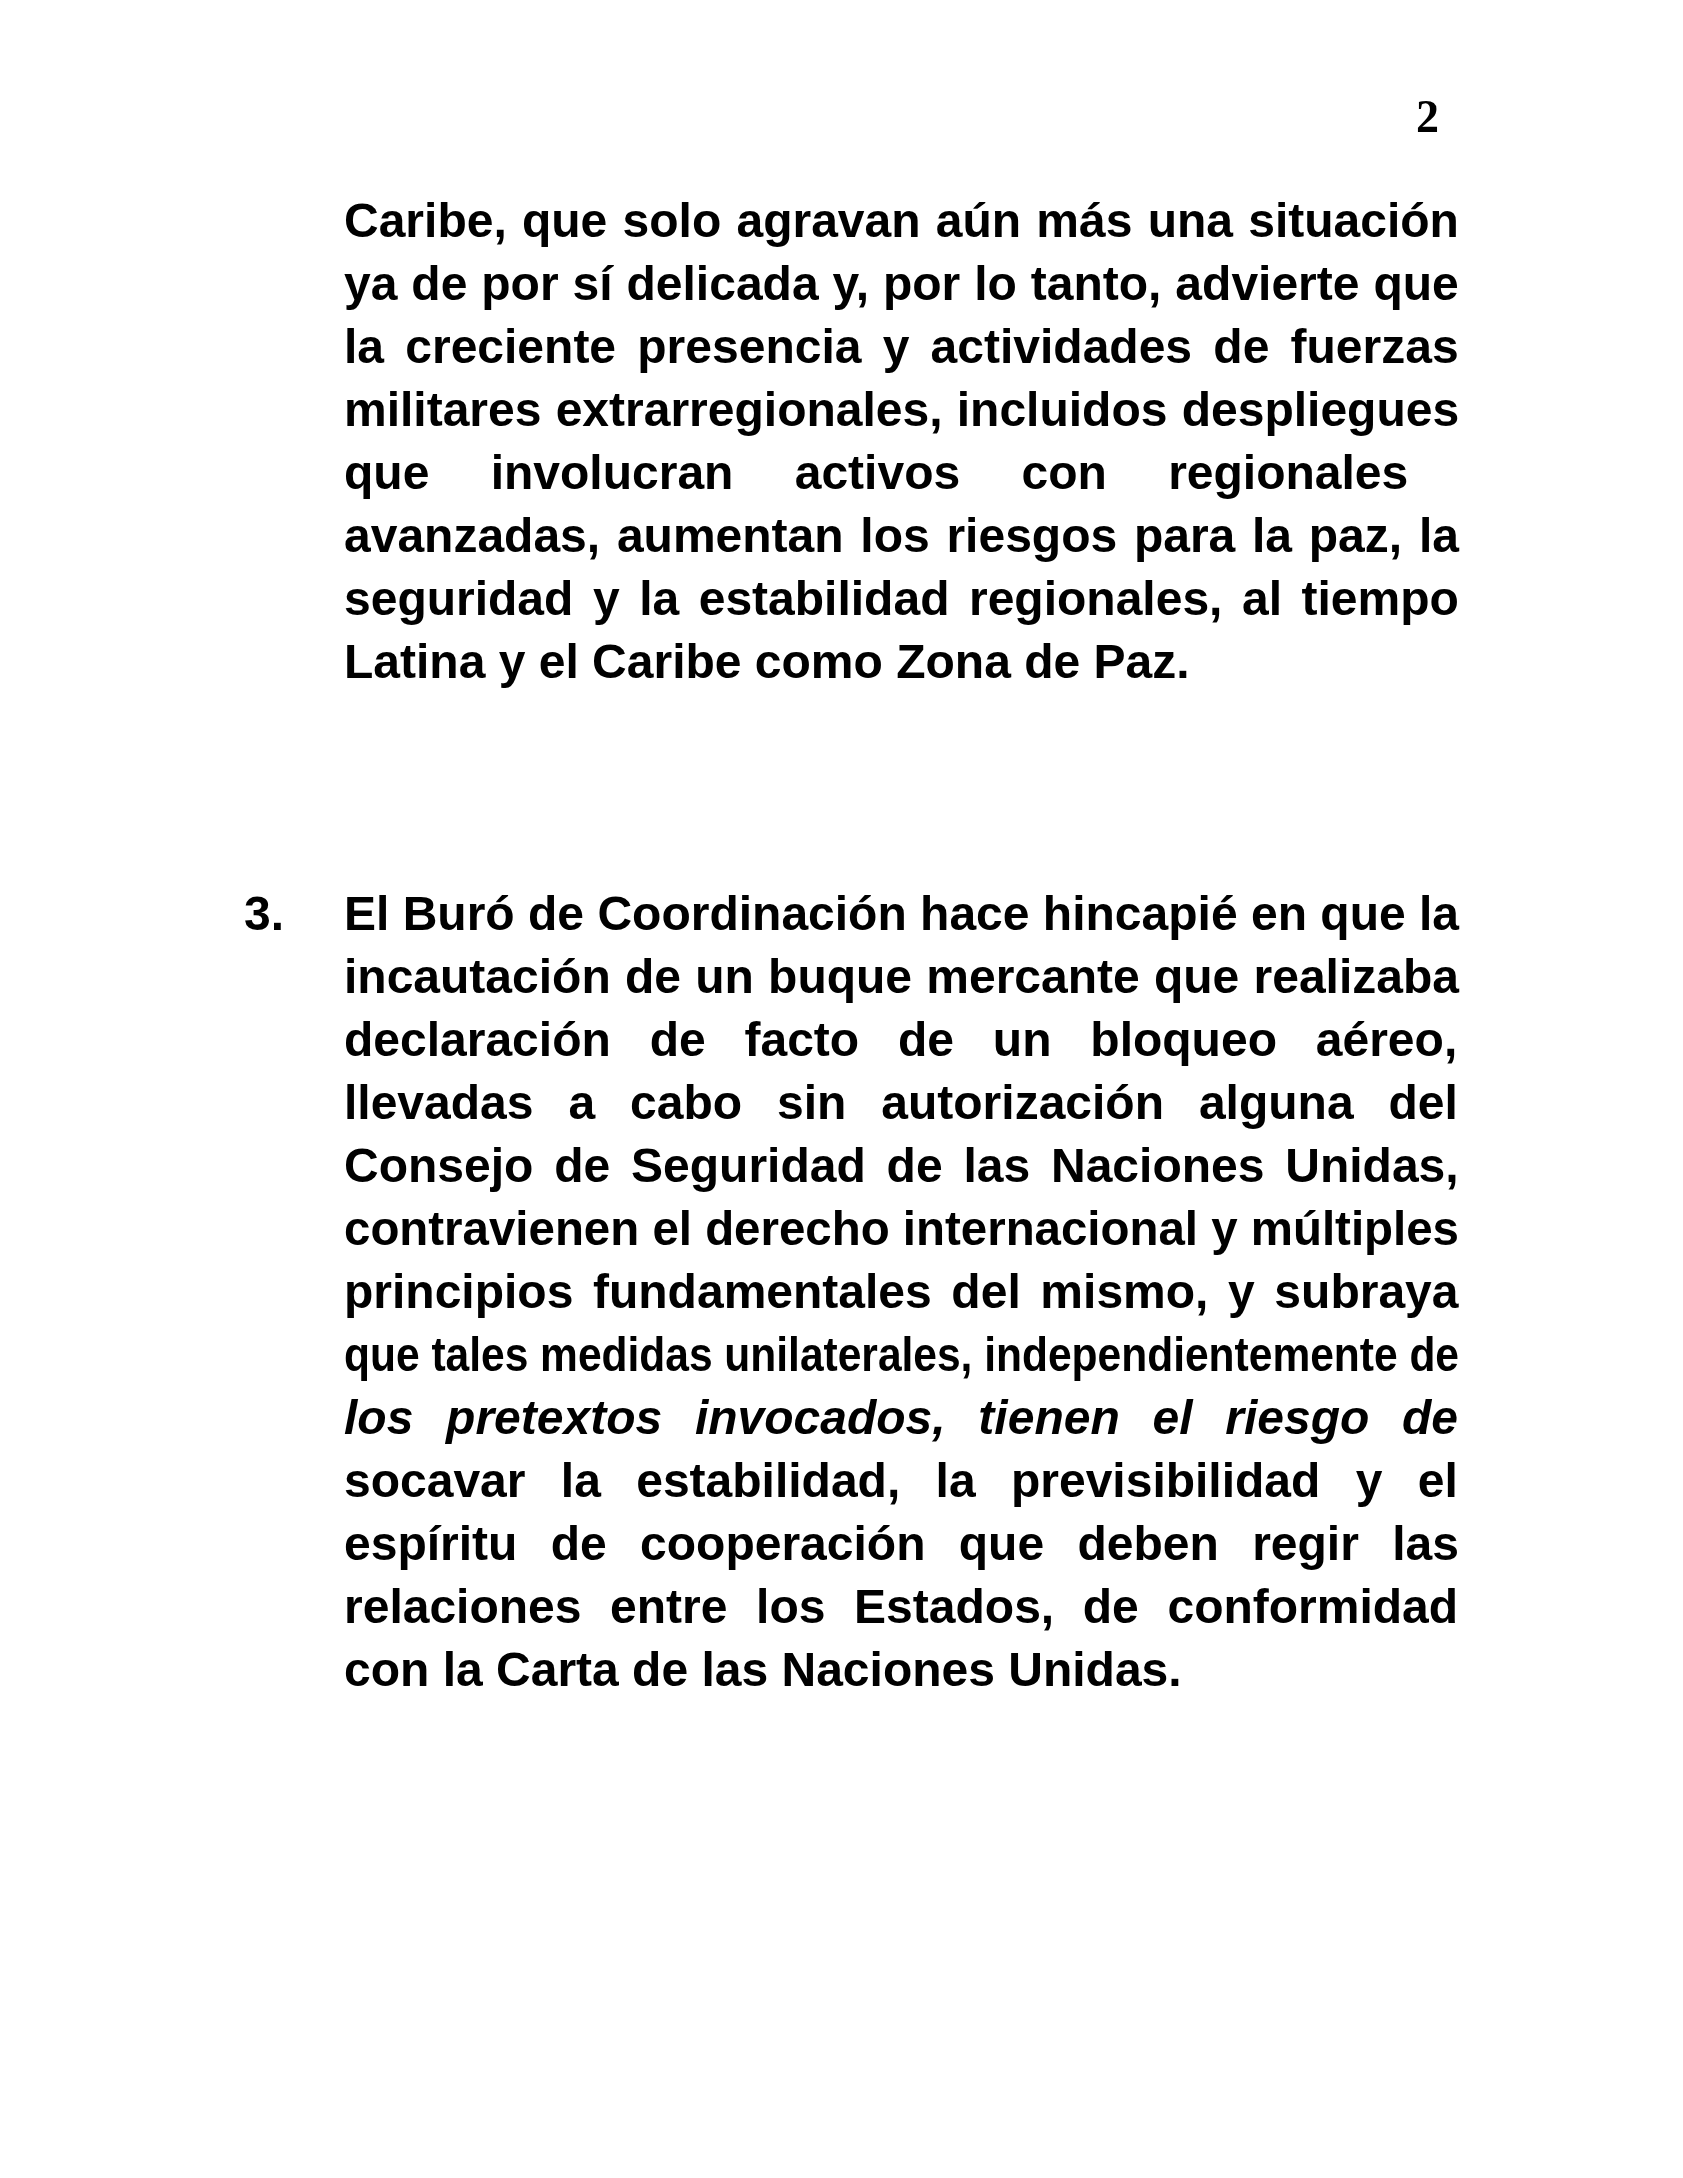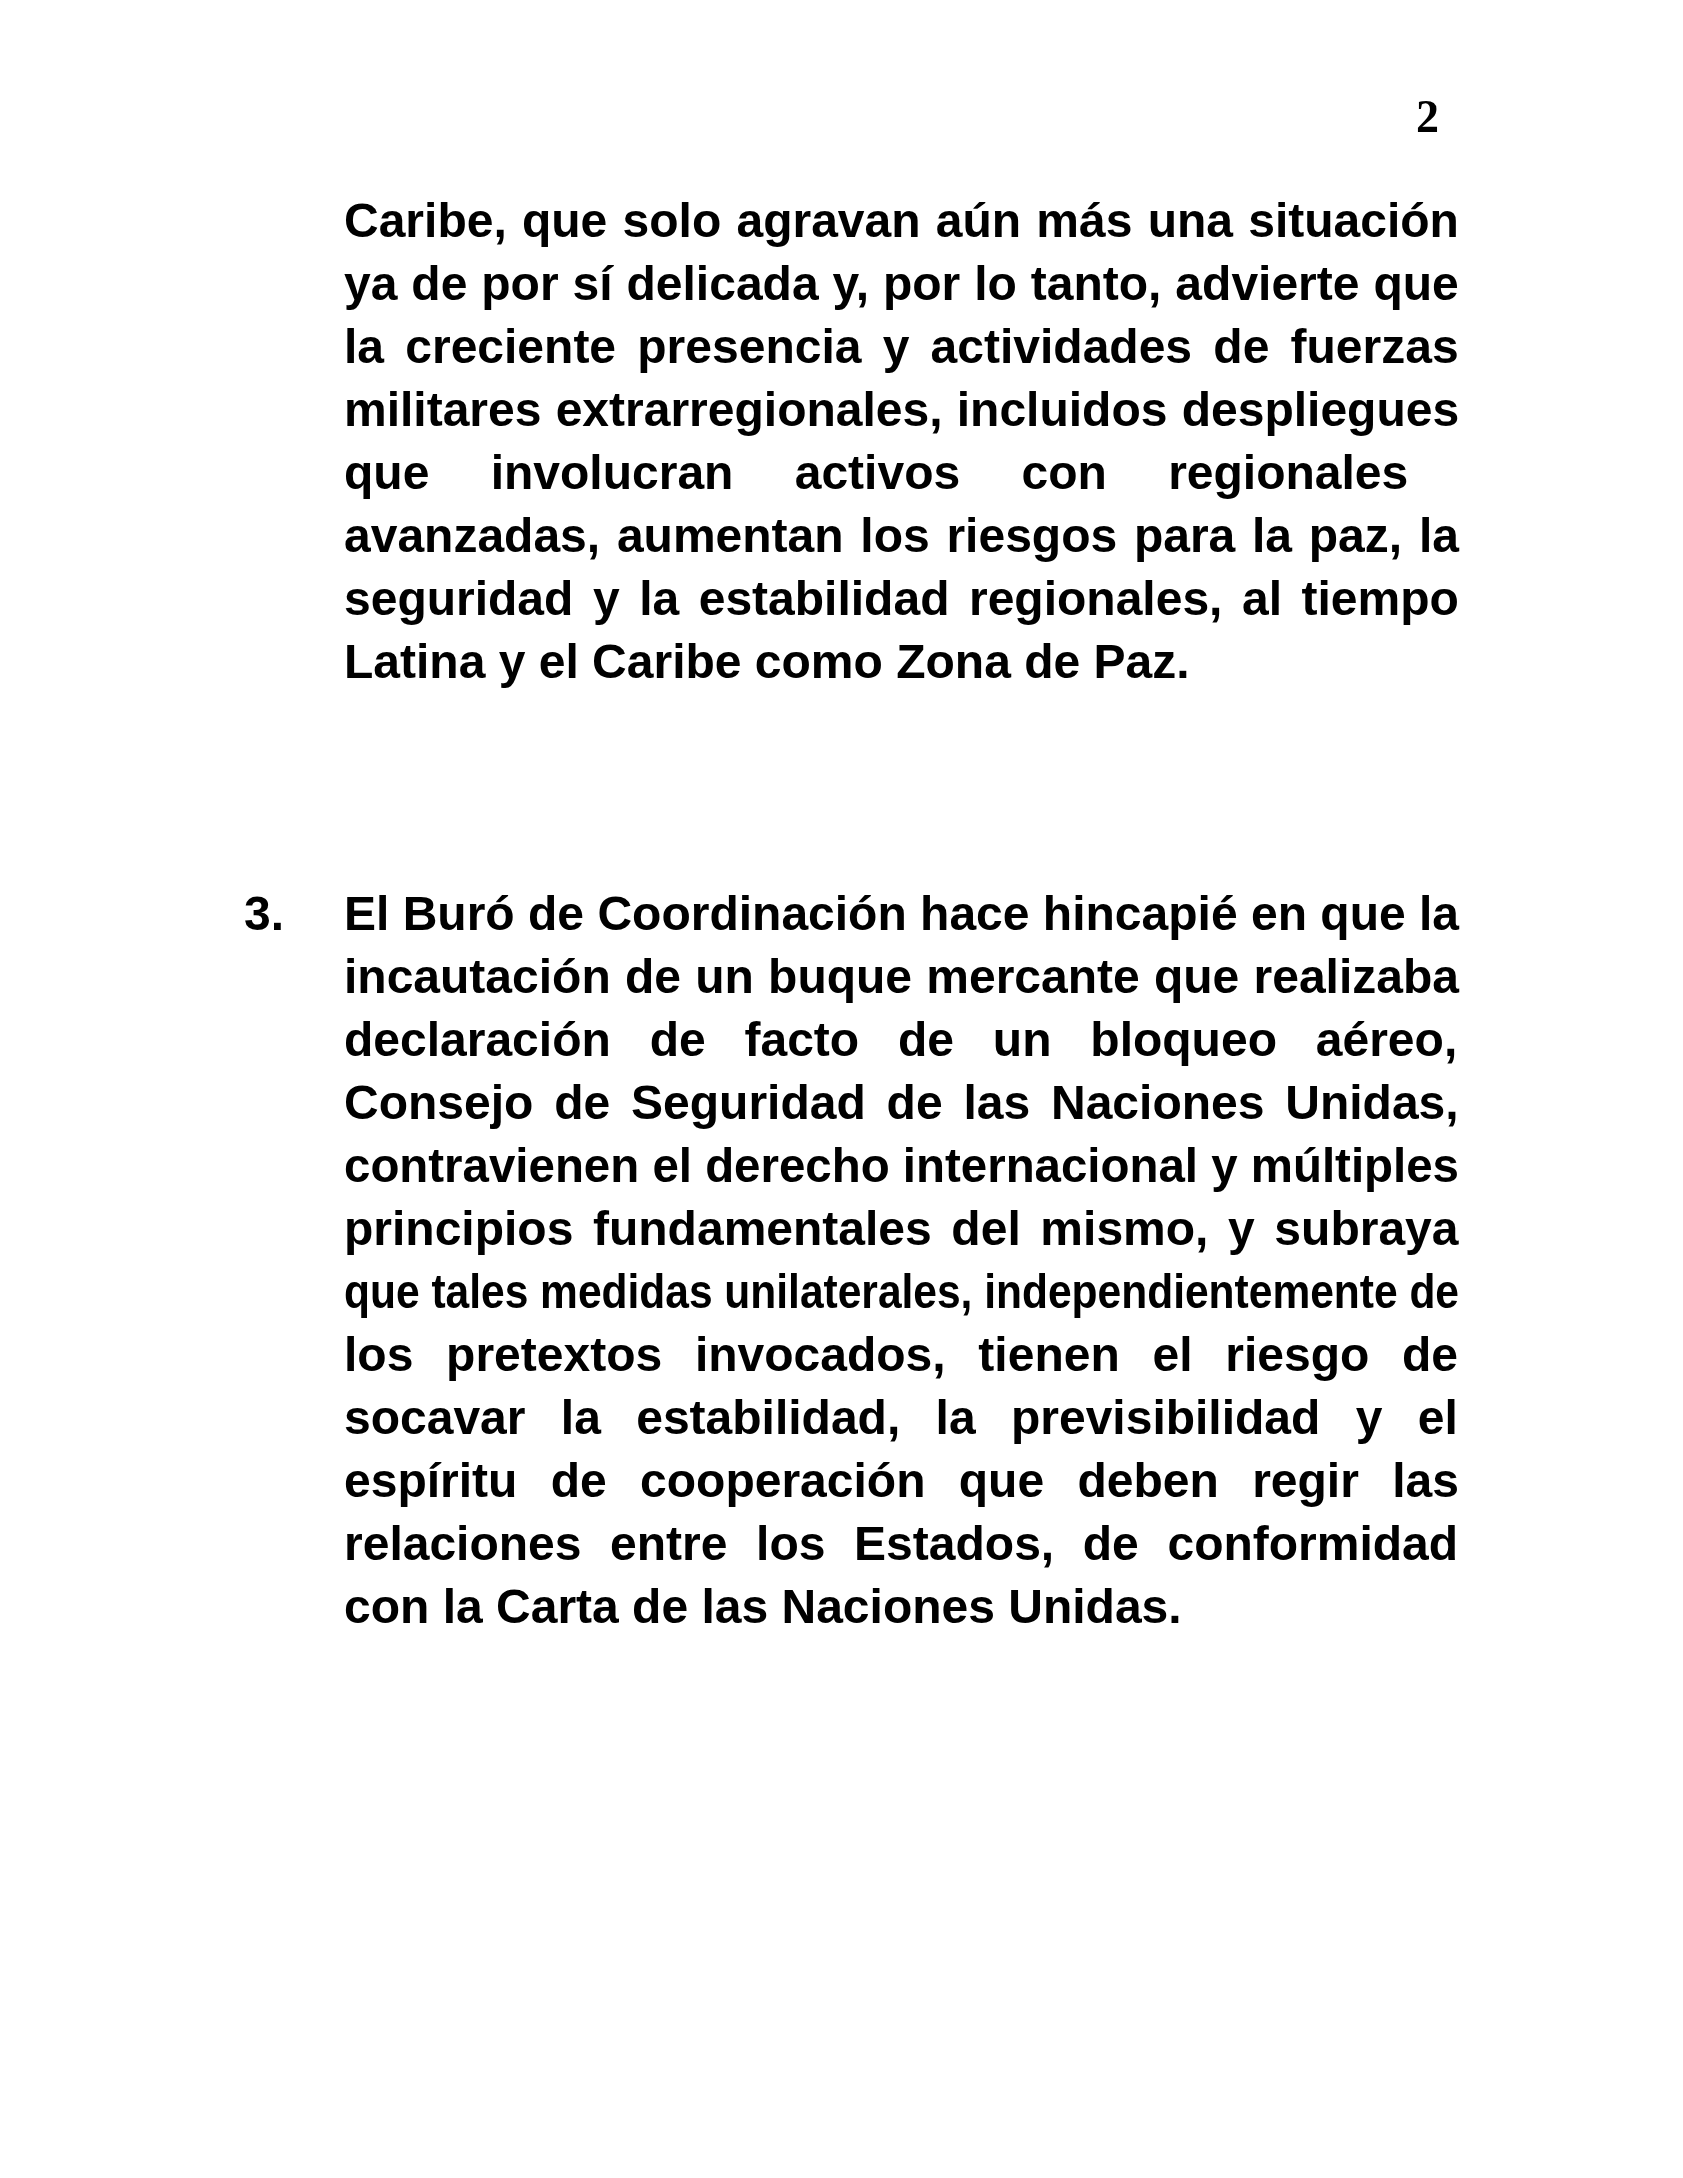--- a/index.html
+++ b/index.html
@@ -71,24 +71,25 @@
       <div class="line"><span class="ln" style="word-spacing: 48px;">que involucran activos con regionales</span></div>
       <div class="line"><span class="ln" style="word-spacing: 3.4px;">avanzadas, aumentan los riesgos para la paz, la</span></div>
       <div class="line"><span class="ln" style="word-spacing: 6.2px;">seguridad y la estabilidad regionales, al tiempo</span></div>
       <div class="line"><span class="ln">Latina y el Caribe como Zona de Paz.</span></div>
     </div>
 
   <div class="para" id="para-1" style="top:882px">
       <div class="line"><span class="ln" style="word-spacing: 0.02px;">El Buró de Coordinación hace hincapié en que la</span></div>
       <div class="line"><span class="ln" style="word-spacing: 0.9px;">incautación de un buque mercante que realizaba</span></div>
       <div class="line"><span class="ln" style="word-spacing: 25.5px;">declaración de facto de un bloqueo aéreo,</span></div>
+      <div class="line"><span class="ln" style="word-spacing: 21.6px;">llevadas a cabo sin autorización alguna del</span></div>
       <div class="line"><span class="ln" style="word-spacing: 7.5px;">Consejo de Seguridad de las Naciones Unidas,</span></div>
       <div class="line"><span class="ln" style="transform: scaleX(0.988188);">contravienen el derecho internacional y múltiples</span></div>
       <div class="line"><span class="ln" style="word-spacing: 6.3px;">principios fundamentales del mismo, y subraya</span></div>
       <div class="line"><span class="ln" style="transform: scaleX(0.885591);">que tales medidas unilaterales, independientemente de</span></div>
-      <div class="line"><span class="ln" style="word-spacing: 19.4px;">los pretextos invocados, tienen el riesgo de</span></div>
+      <div class="line"><span class="ln" style="word-spacing: 19.4px; font-style: italic;">los pretextos invocados, tienen el riesgo de</span></div>
       <div class="line"><span class="ln" style="word-spacing: 22px;">socavar la estabilidad, la previsibilidad y el</span></div>
       <div class="line"><span class="ln" style="word-spacing: 20px;">espíritu de cooperación que deben regir las</span></div>
       <div class="line"><span class="ln" style="word-spacing: 15.3px;">relaciones entre los Estados, de conformidad</span></div>
       <div class="line"><span class="ln">con la Carta de las Naciones Unidas.</span></div>
     </div>
 </div>
 
 
 </body></html>

